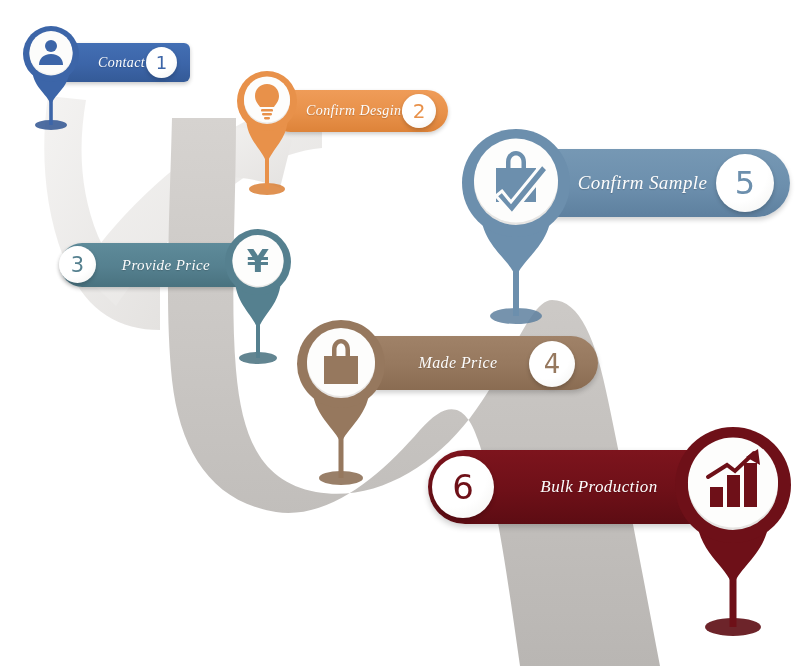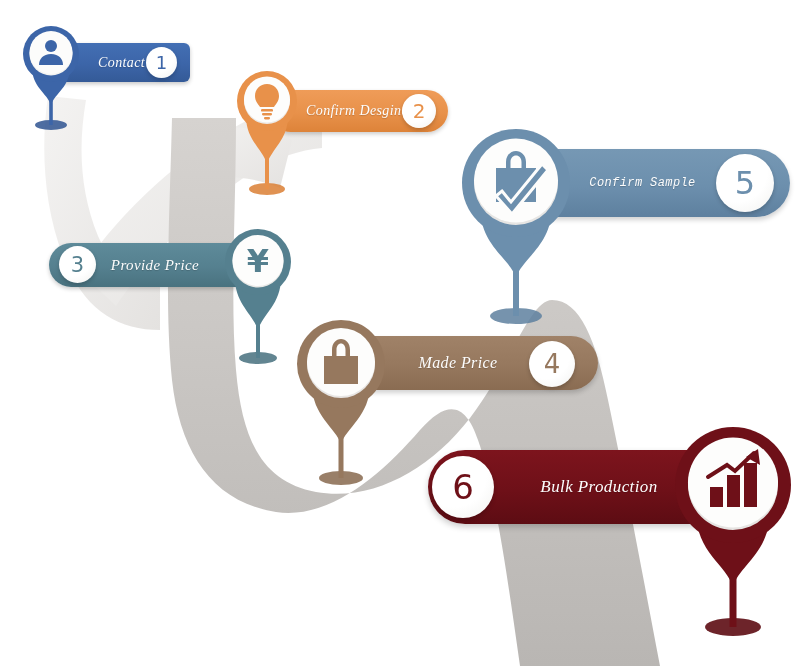--- a/index.html
+++ b/index.html
@@ -151,21 +151,21 @@
           <path d="M 33,14 C 26,14 21,19 21,26 C 21,31 24,34 26,37 L 40,37 C 42,34 45,31 45,26 C 45,19 40,14 33,14 Z"></path>
           <rect x="27" y="39" width="12" height="2.6" rx="1.2"></rect>
           <rect x="28" y="43" width="10" height="2.4" rx="1.1"></rect>
           <rect x="30" y="47" width="6" height="2.4" rx="1.1"></rect>
         </g>
       </svg>
     </div>
   </div>
 
   <div class="step">
-    <div class="bar" style="left:49px;top:243px;width:210px;height:44px;
+    <div class="bar" style="left:60px;top:243px;width:210px;height:44px;
                 background:linear-gradient(180deg,#5e8b9a 0%,#55808f 55%,#49727f 100%);
                 box-shadow:0 2px 4px rgba(0,0,0,.20);padding-left:42px;padding-right:40px;">
       <span class="bar-label" style="font-size:15px;">Provide Price</span>
     </div>
     <div class="num" style="left:59px;top:246px;width:37px;height:37px;font-size:21px;color:#55808f;">
       <span>3</span>
     </div>
     <div class="pin" style="left:222px;top:228px;">
       <svg class="pin-svg" width="72" height="140" viewBox="0 0 72 140">
         <ellipse cx="36" cy="130" rx="19" ry="6" fill="#47707e" opacity=".85"></ellipse>
@@ -176,21 +176,21 @@
         <circle cx="36" cy="32.5" r="25.5" fill="#fdfdfc"></circle>
         <text x="36" y="44" text-anchor="middle" font-size="32" font-weight="bold" font-family="DejaVu Sans, sans-serif" fill="#55808f">¥</text>
       </svg>
     </div>
   </div>
 
   <div class="step">
     <div class="bar" style="left:505px;top:149px;width:285px;height:68px;
                 background:linear-gradient(180deg,#7698b4 0%,#6c8fad 55%,#5e809f 100%);
                 box-shadow:0 3px 5px rgba(0,0,0,.18);padding-left:52px;padding-right:62px;">
-      <span class="bar-label" style="font-size:12px;font-family:Liberation Mono, monospace;">Confirm Sample</span>
+      <span class="bar-label" style="font-size:19px;">Confirm Sample</span>
     </div>
     <div class="num" style="left:716px;top:154px;width:58px;height:58px;font-size:32px;color:#6c8fad;">
       <span>5</span>
     </div>
     <div class="pin" style="left:458px;top:128px;">
       <svg class="pin-svg" width="116" height="200" viewBox="0 0 116 200">
         <ellipse cx="58" cy="188" rx="26" ry="8" fill="#5e809f" opacity=".85"></ellipse>
         <rect x="55" y="122" width="6" height="66" fill="#6c8fad"></rect>
         <path d="M 22,78 C 22,118 52,130 58,150 C 64,130 94,118 94,78 Z" fill="#6c8fad"></path>
         <circle cx="58" cy="55" r="54" fill="#6c8fad"></circle>

